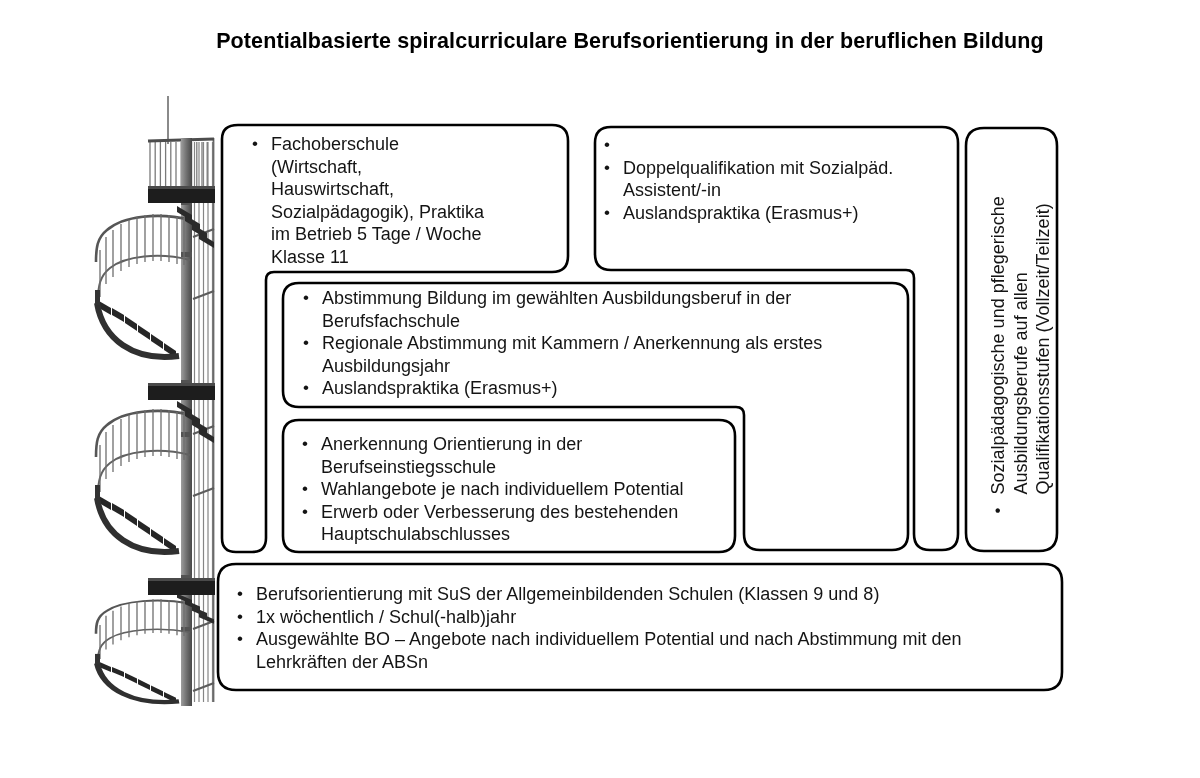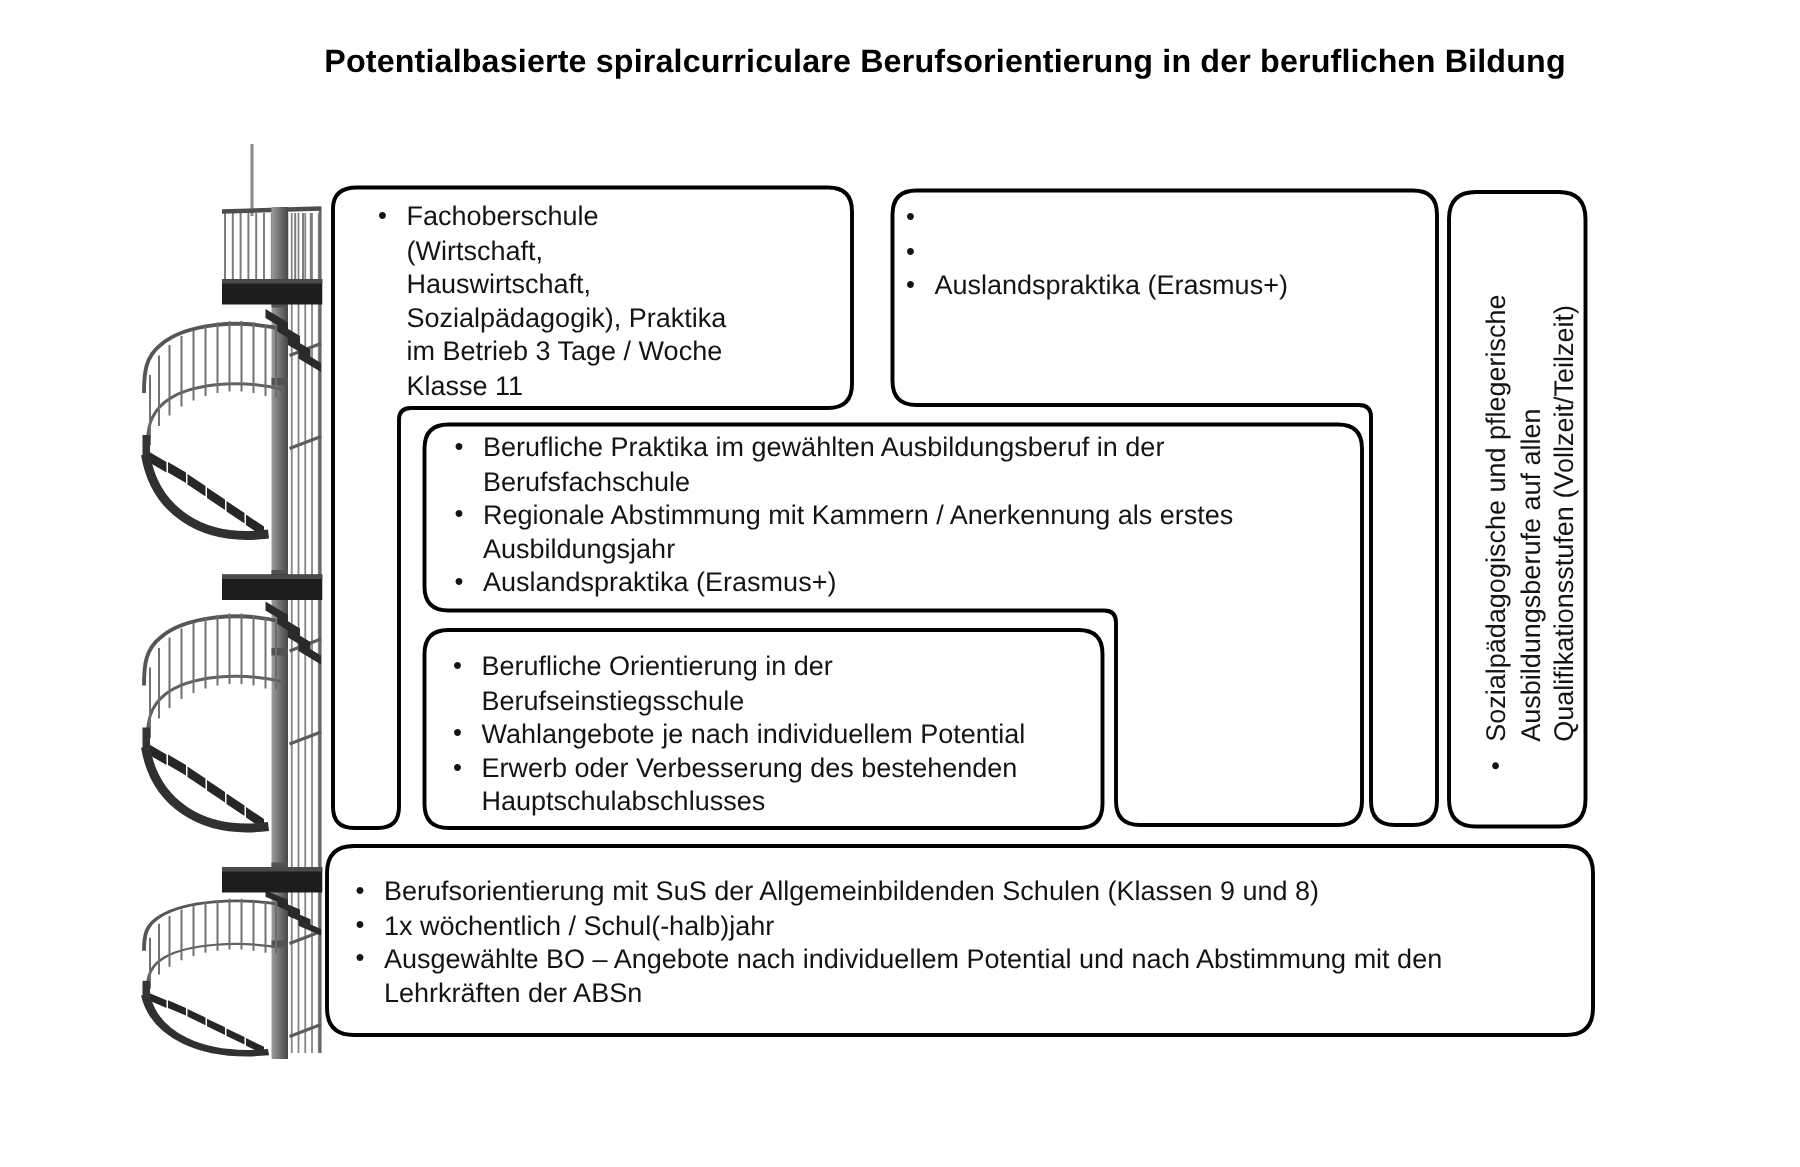--- a/index.html
+++ b/index.html
@@ -155,59 +155,61 @@
     </g>
   </svg>
 
   <div class="itemlist" id="txt-a">
     <div class="item">
       <span class="bullet">•</span>
       <span class="text">Fachoberschule
 (Wirtschaft,
 Hauswirtschaft,
 Sozialpädagogik), Praktika
-im Betrieb 3 Tage / Woche
+im Betrieb 5 Tage / Woche
 Klasse 11</span>
     </div>
   </div>
 
   <div class="itemlist" id="txt-b">
     <div class="item">
       <span class="bullet">•</span>
     </div>
     <div class="item">
       <span class="bullet">•</span>
+      <span class="text">Doppelqualifikation mit Sozialpäd.
+Assistent/-in</span>
     </div>
     <div class="item">
       <span class="bullet">•</span>
       <span class="text">Auslandspraktika (Erasmus+)</span>
     </div>
   </div>
 
   <div class="itemlist" id="txt-c">
     <div class="item">
       <span class="bullet">•</span>
-      <span class="text">Berufliche Praktika im gewählten Ausbildungsberuf in der
+      <span class="text">Abstimmung Bildung im gewählten Ausbildungsberuf in der
 Berufsfachschule</span>
     </div>
     <div class="item">
       <span class="bullet">•</span>
       <span class="text">Regionale Abstimmung mit Kammern / Anerkennung als erstes
 Ausbildungsjahr</span>
     </div>
     <div class="item">
       <span class="bullet">•</span>
       <span class="text">Auslandspraktika (Erasmus+)</span>
     </div>
   </div>
 
   <div class="itemlist" id="txt-d">
     <div class="item">
       <span class="bullet">•</span>
-      <span class="text">Berufliche Orientierung in der
+      <span class="text">Anerkennung Orientierung in der
 Berufseinstiegsschule</span>
     </div>
     <div class="item">
       <span class="bullet">•</span>
       <span class="text">Wahlangebote je nach individuellem Potential</span>
     </div>
     <div class="item">
       <span class="bullet">•</span>
       <span class="text">Erwerb oder Verbesserung des bestehenden
 Hauptschulabschlusses</span>

